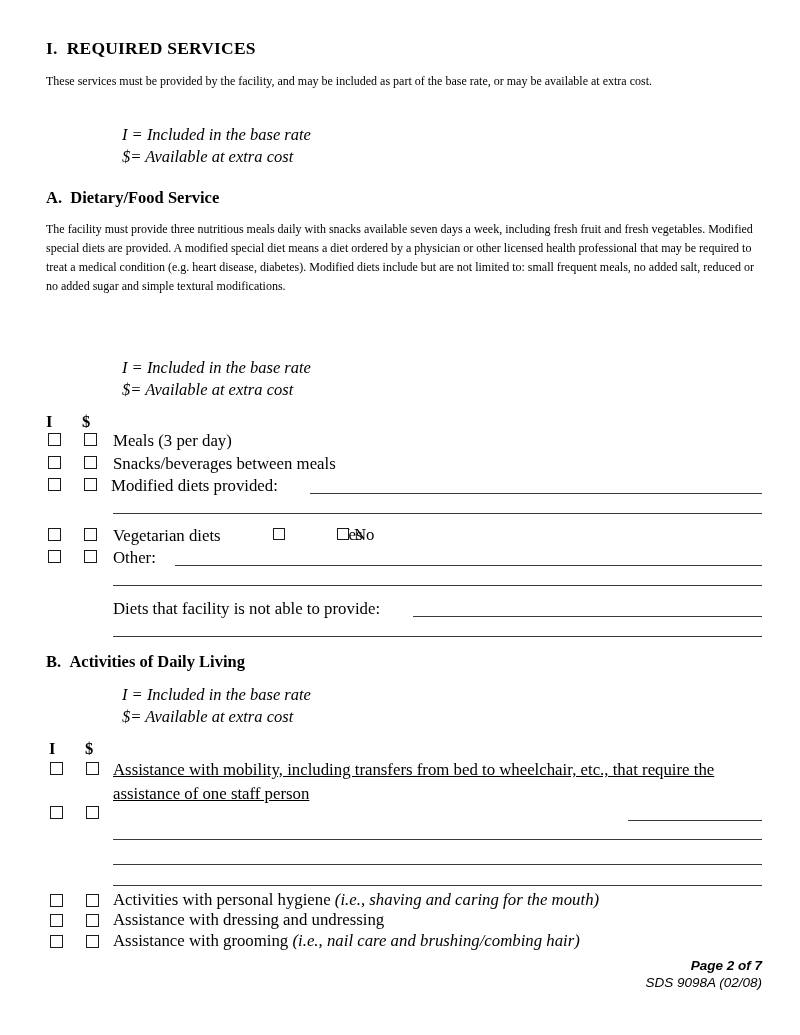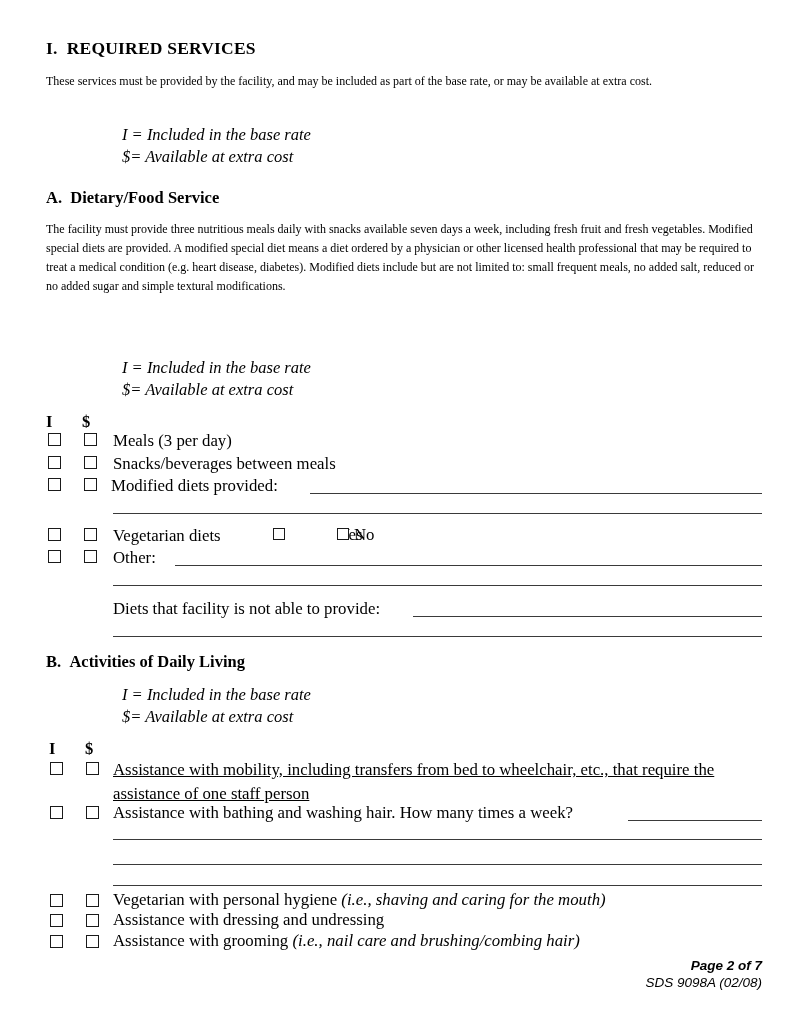--- a/index.html
+++ b/index.html
@@ -188,30 +188,29 @@
 
   <div class="col-head" style="left:49px; top:739px;">I</div>
   <div class="col-head" style="left:85px; top:739px;">$</div>
 
   <div class="cbox" style="left:50px; top:762px;"></div>
   <div class="cbox" style="left:86px; top:762px;"></div>
   <div class="item-text wrap" style="left:113px; top:758px; width:640px;">Assistance with mobility, including transfers from bed to wheelchair, etc., that require the assistance of one staff person</div>
 
   <div class="cbox" style="left:50px; top:806px;"></div>
   <div class="cbox" style="left:86px; top:806px;"></div>
-  <div class="item-text" style="left:113px; top:802px;">Assistance with bathing and washing hair. How many times a week?</div>
   <div class="rule" style="left:628px; top:820px; width:134px;"></div>
 
   <div class="rule" style="left:113px; top:839px; width:649px;"></div>
   <div class="rule" style="left:113px; top:864px; width:649px;"></div>
   <div class="rule" style="left:113px; top:885px; width:649px;"></div>
 
   <div class="cbox" style="left:50px; top:894px;"></div>
   <div class="cbox" style="left:86px; top:894px;"></div>
-  <div class="item-text" style="left:113px; top:889px;"><span>Vegetarian with personal hygiene </span><i>(i.e., shaving and caring for the mouth)</i></div>
+  <div class="item-text" style="left:113px; top:889px;"><span>Activities with personal hygiene </span><i>(i.e., shaving and caring for the mouth)</i></div>
 
   <div class="cbox" style="left:50px; top:914px;"></div>
   <div class="cbox" style="left:86px; top:914px;"></div>
   <div class="item-text" style="left:113px; top:909px;">Assistance with dressing and undressing</div>
 
   <div class="cbox" style="left:50px; top:935px;"></div>
   <div class="cbox" style="left:86px; top:935px;"></div>
   <div class="item-text" style="left:113px; top:930px;"><span>Assistance with grooming </span><i>(i.e., nail care and brushing/combing hair)</i></div>
 
   <div class="footer bold" style="top:958px;">Page 2 of 7</div>

